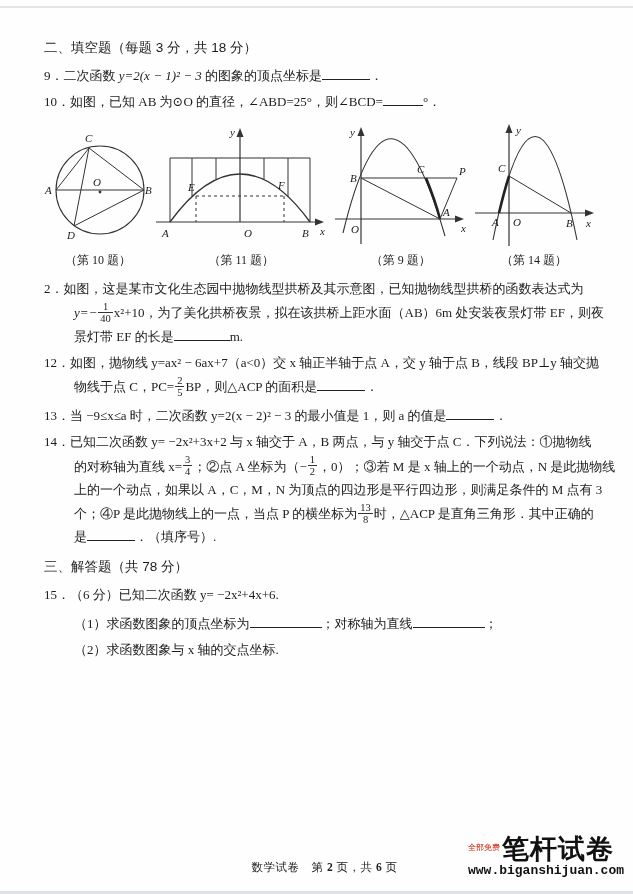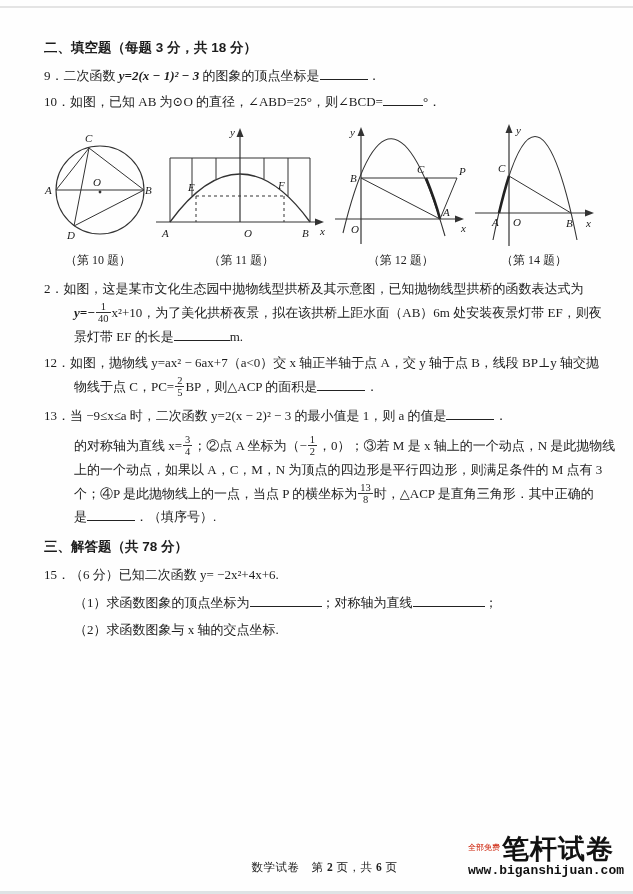--- a/index.html
+++ b/index.html
@@ -2,25 +2,25 @@
 <html><head>
 <meta charset="utf-8">
 <style>
   html,body{margin:0;padding:0;background:#ffffff;}
   .page{position:relative;width:633px;height:894px;background:#fefefe;overflow:hidden;
         font-family:"Liberation Serif","DejaVu Serif",serif;color:#1c1c1c;}
   .topline{position:absolute;top:6px;left:0;width:100%;height:2px;background:#e4e4e4;}
   .bottomline{position:absolute;bottom:0;left:0;width:100%;height:3px;background:#dfe3e5;}
   .content{position:absolute;left:44px;top:38px;width:553px;}
   .ln{font-size:13px;line-height:1.55;white-space:nowrap;}
-  .sec-title{font-family:"Liberation Sans","DejaVu Sans",sans-serif;font-weight:bold;
+  .sec-title{font-family:"Liberation Sans","DejaVu Sans",sans-serif;font-weight:normal;
              font-size:13.5px;line-height:20px;margin-bottom:8px;}
   .q{margin-bottom:6px;}
   .cont{padding-left:30px;}
-  .math{font-style:italic;font-weight:bold;}
+  .math{font-style:italic;}
   .blank{display:inline-block;border-bottom:1px solid #222;height:13px;vertical-align:baseline;}
   .w40{width:40px}.w48{width:48px}.w56{width:56px}.w72{width:72px}
   .frac{display:inline-block;text-align:center;vertical-align:-0.45em;line-height:1.05;
         font-size:10.5px;margin:0 1px;}
   .frac .num{display:block;border-bottom:1px solid #333;padding:0 2px;}
   .frac .den{display:block;padding:0 2px;}
   .tall{line-height:2.1;}
   .figrow{display:flex;justify-content:space-between;align-items:flex-end;
           margin:4px 0 10px 0;width:553px;}
   .figblock{text-align:center;}
@@ -117,21 +117,21 @@
           <line x1="30" y1="60" x2="109" y2="101" stroke="#333" stroke-width="1"></line>
           <line x1="126" y1="60" x2="109" y2="101" stroke="#333" stroke-width="1"></line>
           <text x="19" y="64">B</text>
           <text x="86" y="55">C</text>
           <text x="128" y="57">P</text>
           <text x="112" y="98">A</text>
           <text x="20" y="115">O</text>
           <text x="130" y="114">x</text>
           <text x="19" y="18">y</text>
         </svg>
-        <div class="cap">（第 12 题）</div>
+        <div class="cap">（第 9 题）</div>
       </div>
 
       <div class="figblock">
         <svg width="126" height="132" viewBox="0 0 126 132">
           <line x1="4" y1="95" x2="118" y2="95" stroke="#333" stroke-width="1.2"></line>
           <path d="M123,95 L114,91.5 L114,98.5 Z" fill="#333"></path>
           <line x1="38" y1="128" x2="38" y2="12" stroke="#333" stroke-width="1.2"></line>
           <path d="M38,6 L34.5,15 L41.5,15 Z" fill="#333"></path>
           <path d="M22,122 Q64,-85 106,122" fill="none" stroke="#333" stroke-width="1.1"></path>
           <path d="M28,95 Q33,74 38,58" fill="none" stroke="#222" stroke-width="2.6"></path>
@@ -162,20 +162,21 @@
       <div class="ln cont tall">
         <span>物线于点 C，PC=</span><span class="frac"><span class="num">2</span><span class="den">5</span></span><span>BP，则△ACP 的面积是</span><span class="blank w48"></span><span>．</span>
       </div>
     </div>
 
     <div class="ln q">
       <span>13．当 −9≤x≤a 时，二次函数 y=2(x − 2)² − 3 的最小值是 1，则 a 的值是</span><span class="blank w48"></span><span>．</span>
     </div>
 
     <div class="q">
+      <div class="ln">14．已知二次函数 y= −2x²+3x+2 与 x 轴交于 A，B 两点，与 y 轴交于点 C．下列说法：①抛物线</div>
       <div class="ln cont tall">
         <span>的对称轴为直线 x=</span><span class="frac"><span class="num">3</span><span class="den">4</span></span><span>；②点 A 坐标为（−</span><span class="frac"><span class="num">1</span><span class="den">2</span></span><span>，0）；③若 M 是 x 轴上的一个动点，N 是此抛物线</span>
       </div>
       <div class="ln cont">上的一个动点，如果以 A，C，M，N 为顶点的四边形是平行四边形，则满足条件的 M 点有 3</div>
       <div class="ln cont tall">
         <span>个；④P 是此抛物线上的一点，当点 P 的横坐标为</span><span class="frac"><span class="num">13</span><span class="den">8</span></span><span>时，△ACP 是直角三角形．其中正确的</span>
       </div>
       <div class="ln cont">
         <span>是</span><span class="blank w48"></span><span>．（填序号）.</span>
       </div>

